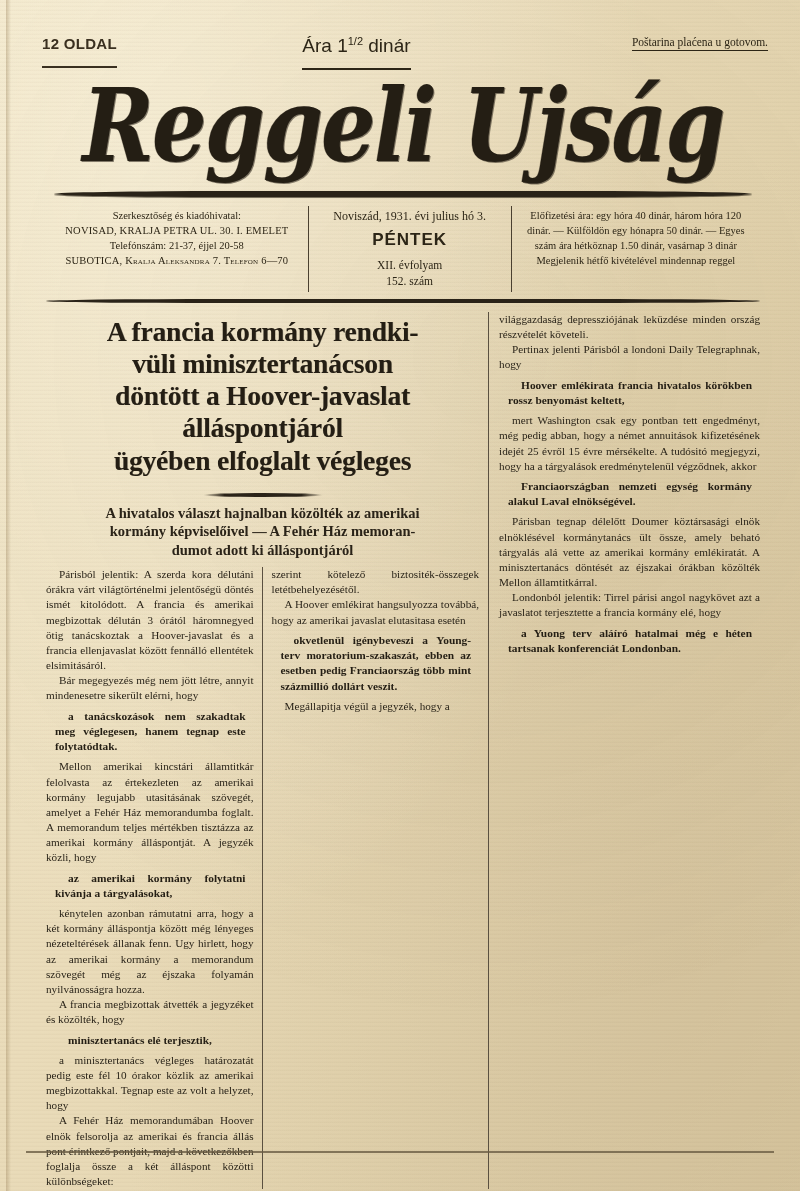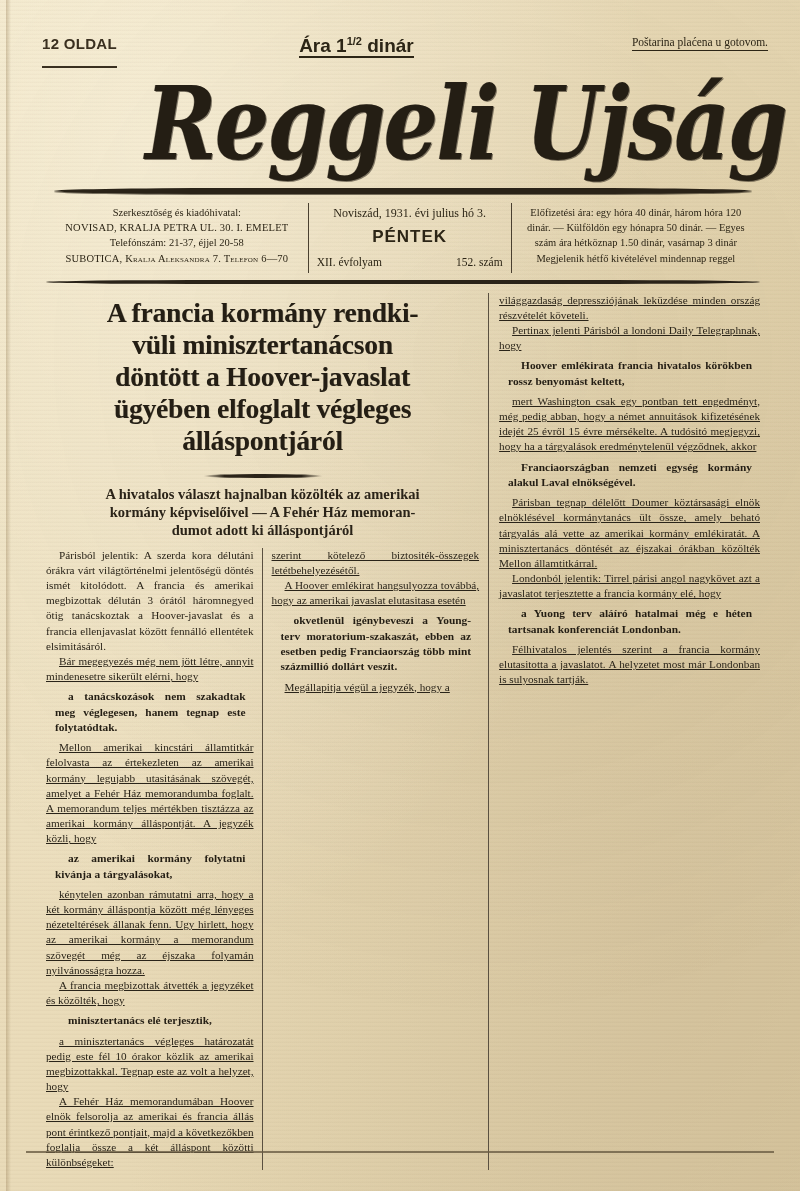--- a/index.html
+++ b/index.html
@@ -57,42 +57,42 @@
     font-weight: bold;
     font-size: 15px;
     letter-spacing: .3px;
     color: #3a3020;
     border-bottom: 2.5px solid #3a3020;
     padding-bottom: 14px;
     line-height: 1.05;
   }
   .price {
     font-family: "Liberation Sans", sans-serif;
-    font-weight: bold;
+    font-weight: normal;
     font-size: 19px;
     color: #2c2516;
     border-bottom: 2.5px solid #2c2516;
-    padding-bottom: 0;
+    padding-bottom: 12px;
     line-height: 1.05;
     position: relative;
     left: -18px;
   }
   .price sup { font-size: 11px; }
   .postage {
     font-family: "Liberation Serif", serif;
     font-size: 11.5px;
     color: #2c2516;
     border-bottom: 1.2px solid #2c2516;
     padding-bottom: 1px;
     line-height: 1.1;
   }
 
   
   .masthead {
-    text-align: right;
+    text-align: center;
     margin: -4px 0 0 0;
     position: relative;
     z-index: 2;
   }
   .masthead-title {
     font-family: "DejaVu Serif", serif;
     font-weight: bold;
     font-style: italic;
     font-size: 86px;
     line-height: .98;
@@ -129,21 +129,21 @@
   .col-right { width: 35%; text-align: center; }
   .col-left .addr { font-variant: small-caps; letter-spacing:.2px; }
   .col-mid .dateline { font-size: 12px; }
   .col-mid .weekday {
     font-family: "Liberation Sans", sans-serif;
     font-weight: bold;
     font-size: 17px;
     letter-spacing: 1px;
     margin: 3px 0 4px 0;
   }
-  .col-mid .issue { font-size: 11.5px; display:flex; justify-content:space-between; }
+  .col-mid .issue { font-size: 11.5px; display:flex; justify-content:flex-start;flex-direction:column; }
   .colophon-rule {
     margin: 7px 26px 0 26px;
     height: 4px;
     background: #2a2318;
     position: relative;
     z-index: 2;
     border-radius: 50% / 100%;
   }
 
   
@@ -198,21 +198,20 @@
   .twocol .c:last-child { padding-left: 9px; }
 
   p.body {
     margin: 0 0 0 0;
     font-size: 11.2px;
     line-height: 1.355;
     text-align: justify;
     text-indent: 13px;
     color: #2a2419;
     hyphens: auto;
-    text-decoration: underline;
   }
   p.body.noind { text-indent: 0; }
   p.lead {
     margin: 0;
     font-size: 11.2px;
     line-height: 1.355;
     text-align: justify;
     text-indent: 13px;
   }
   p.emph {
@@ -278,22 +277,22 @@
   <div class="colophon-rule"></div>
 
   <div class="content">
 
     <div class="leftblock">
 
       <div class="hl-main">
         <span class="ln">A francia kormány rendki-</span>
         <span class="ln">vüli minisztertanácson</span>
         <span class="ln">döntött a Hoover-javaslat</span>
+        <span class="ln">álláspontjáról</span>
         <span class="ln">ügyében elfoglalt végleges</span>
-        <span class="ln">álláspontjáról</span>
       </div>
       <div class="ornament"></div>
       <div class="hl-sub">
         <span class="ln">A hivatalos választ hajnalban közölték az amerikai</span>
         <span class="ln">kormány képviselőivel — A Fehér Ház memoran-</span>
         <span class="ln">dumot adott ki álláspontjáról</span>
       </div>
 
       <div class="twocol">
         <div class="c">
@@ -320,18 +319,17 @@
 
     <div class="rightblock">
       <p class="body noind">világgazdaság depressziójának leküzdése minden ország részvételét követeli.</p>
       <p class="body">Pertinax jelenti Párisból a londoni Daily Telegraphnak, hogy</p>
       <p class="emph">Hoover emlékirata francia hivatalos körökben rossz benyomást keltett,</p>
       <p class="body">mert Washington csak egy pontban tett engedményt, még pedig abban, hogy a német annuitások kifizetésének idejét 25 évről 15 évre mérsékelte. A tudósitó megjegyzi, hogy ha a tárgyalások eredménytelenül végződnek, akkor</p>
       <p class="emph">Franciaországban nemzeti egység kormány alakul Laval elnökségével.</p>
       <p class="body">Párisban tegnap délelőtt Doumer köztársasági elnök elnöklésével kormánytanács ült össze, amely beható tárgyalás alá vette az amerikai kormány emlékiratát. A minisztertanács döntését az éjszakai órákban közölték Mellon államtitkárral.</p>
       <p class="body">Londonból jelentik: Tirrel párisi angol nagykövet azt a javaslatot terjesztette a francia kormány elé, hogy</p>
       <p class="emph">a Yuong terv aláíró hatalmai még e héten tartsanak konferenciát Londonban.</p>
-      <p class="body">Félhivatalos jelentés szerint a francia kormány elutasitotta a javaslatot. A helyzetet most már Londonban is sulyosnak tartják.</p>
     </div>
   </div>
 
   <div class="bottom-divider"></div>
 </div>
 
 </body></html>

